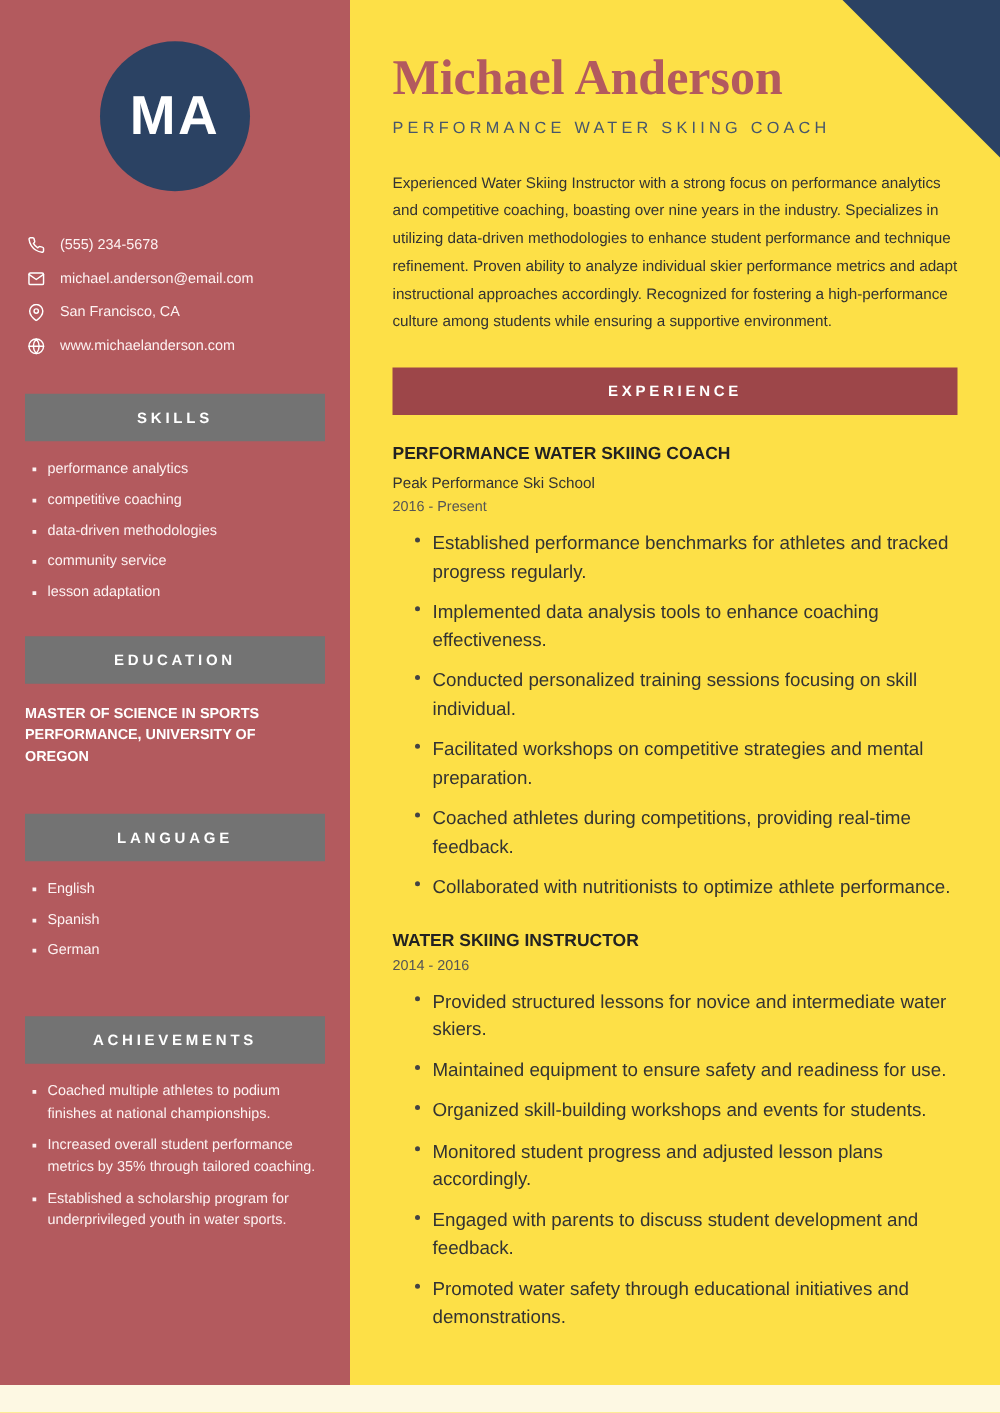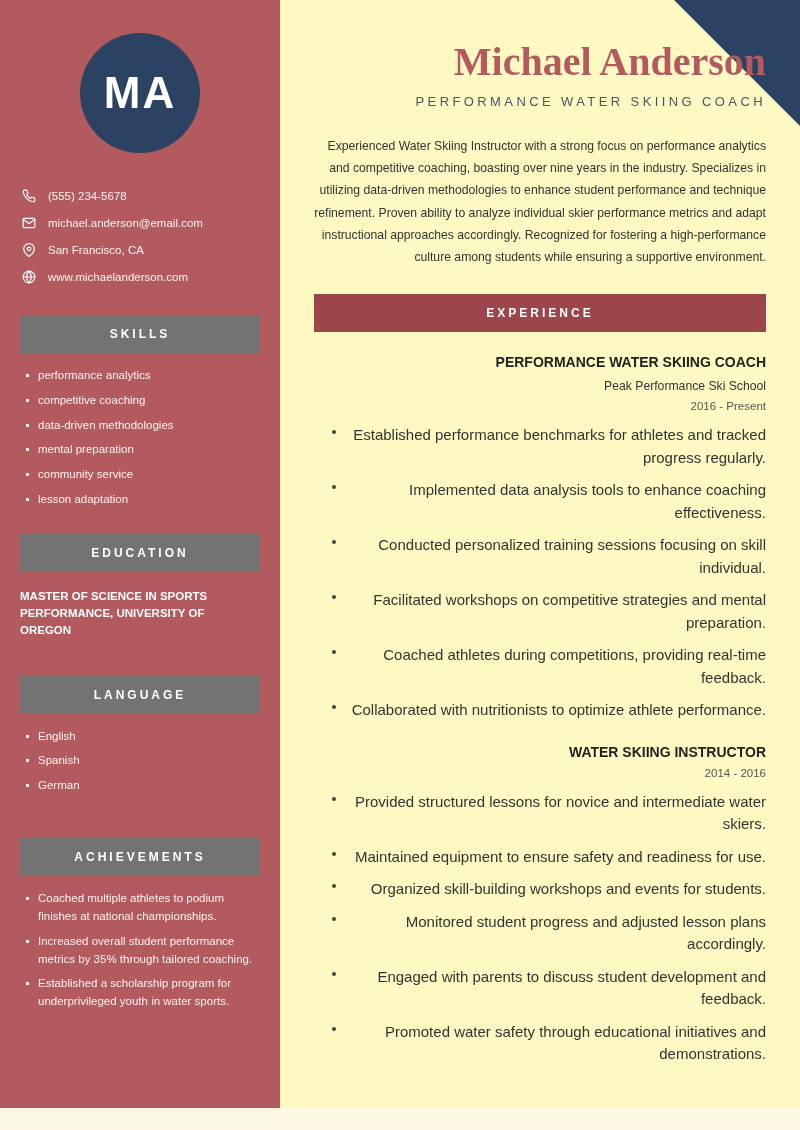--- a/index.html
+++ b/index.html
@@ -111,22 +111,21 @@
     font-weight: bold;
     line-height: 1.5;
     color: #ffffff;
   }
 
   
   .main {
     flex: 1 1 auto;
     position: relative;
     padding: 0 34px 0 34px;
-    background: #fef9c3;
-    text-align: right;
+    background: #fde047;
   }
   .corner {
     position: absolute;
     top: 0;
     right: 0;
     width: 0;
     height: 0;
     border-top: 126px solid #2b4263;
     border-left: 126px solid transparent;
   }
@@ -264,21 +263,20 @@
 
     </div>
 
     <div class="sec-gap"></div>
 
     <div class="sec-head">SKILLS</div>
     <ul class="bullets">
       <li>performance analytics</li>
       <li>competitive coaching</li>
       <li>data-driven methodologies</li>
-      <li>mental preparation</li>
       <li>community service</li>
       <li>lesson adaptation</li>
     </ul>
 
     <div class="sec-gap"></div>
 
     <div class="sec-head">EDUCATION</div>
     <div class="edu-block">MASTER OF SCIENCE IN SPORTS PERFORMANCE, UNIVERSITY OF OREGON</div>
 
     <div class="sec-gap"></div>

